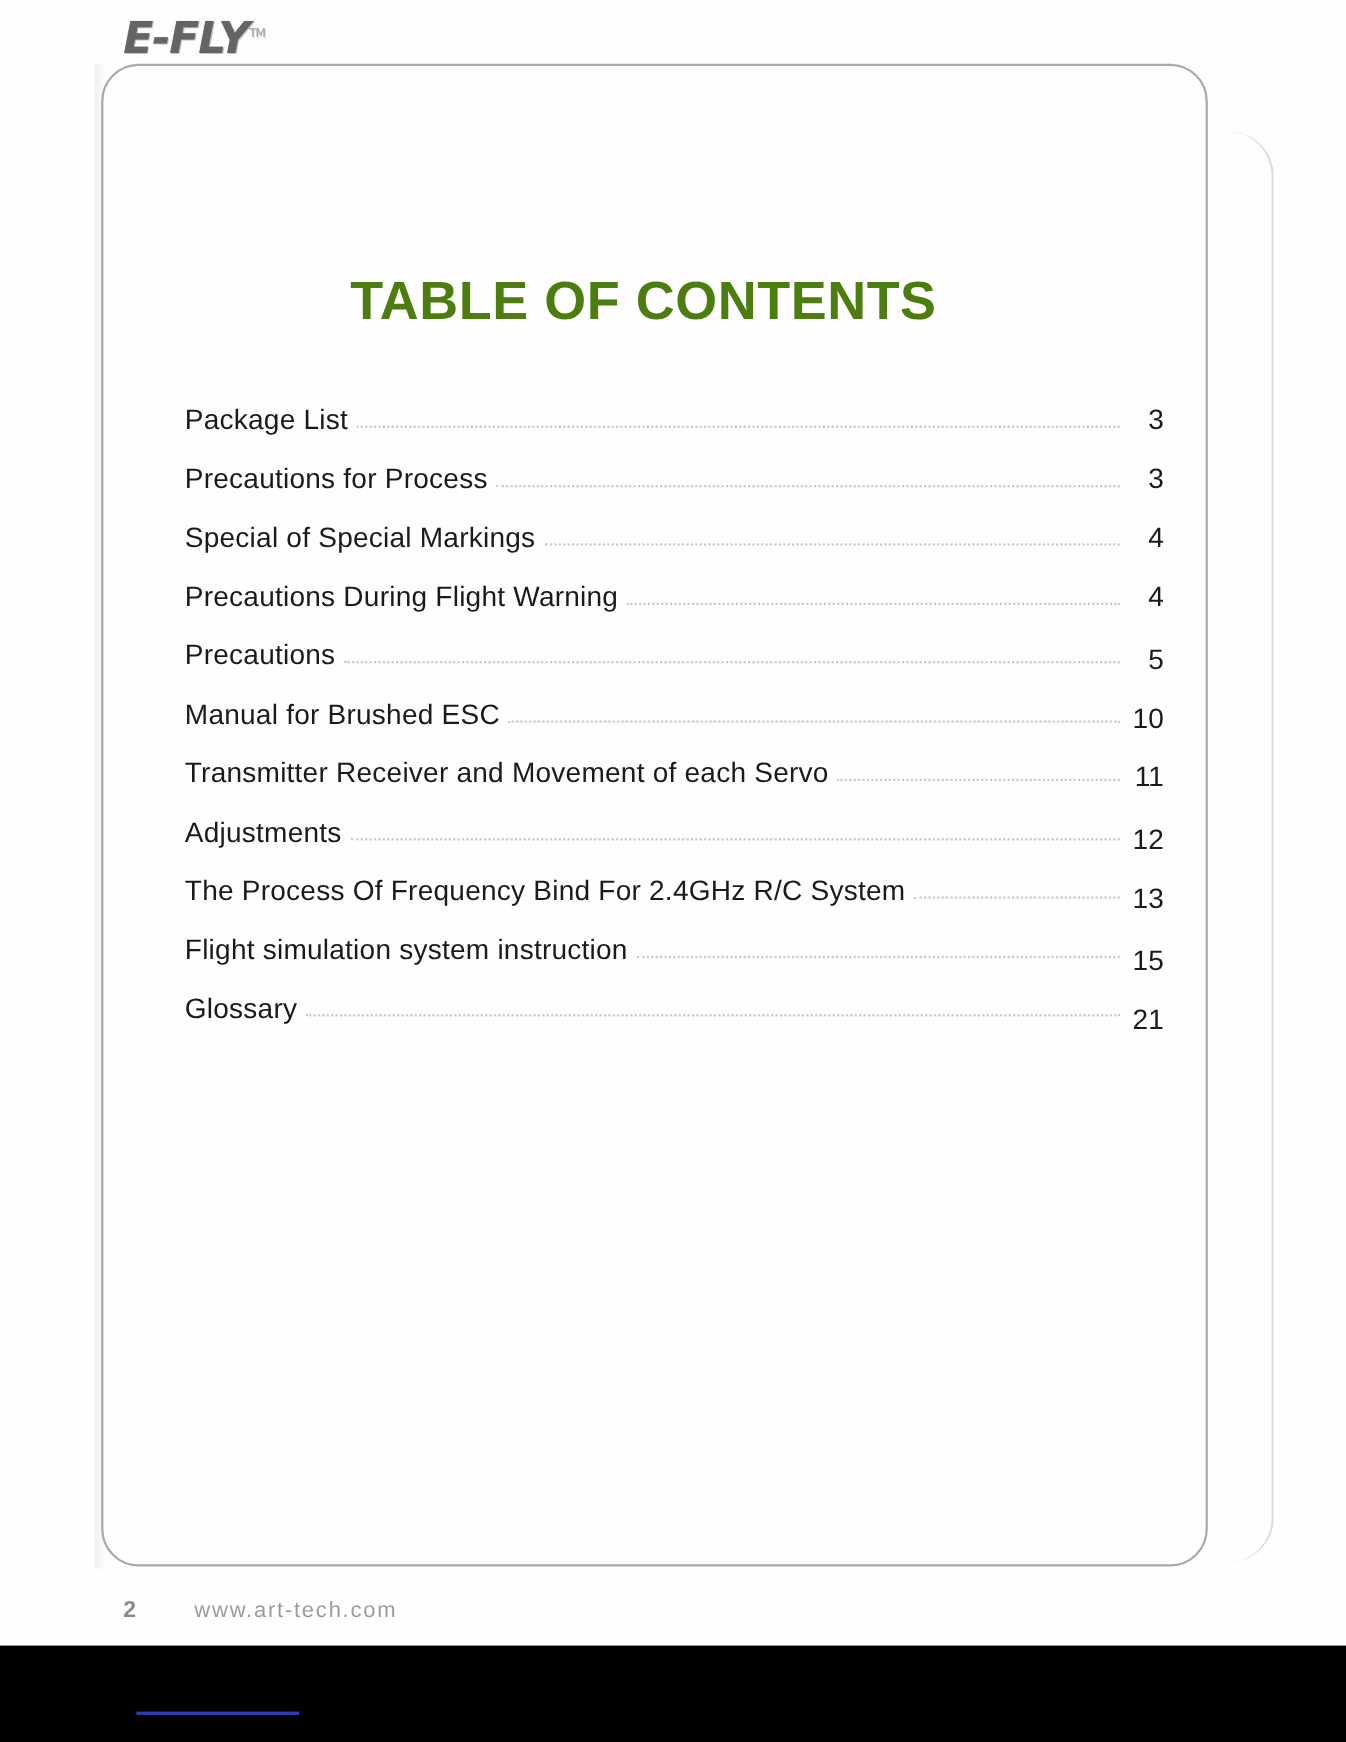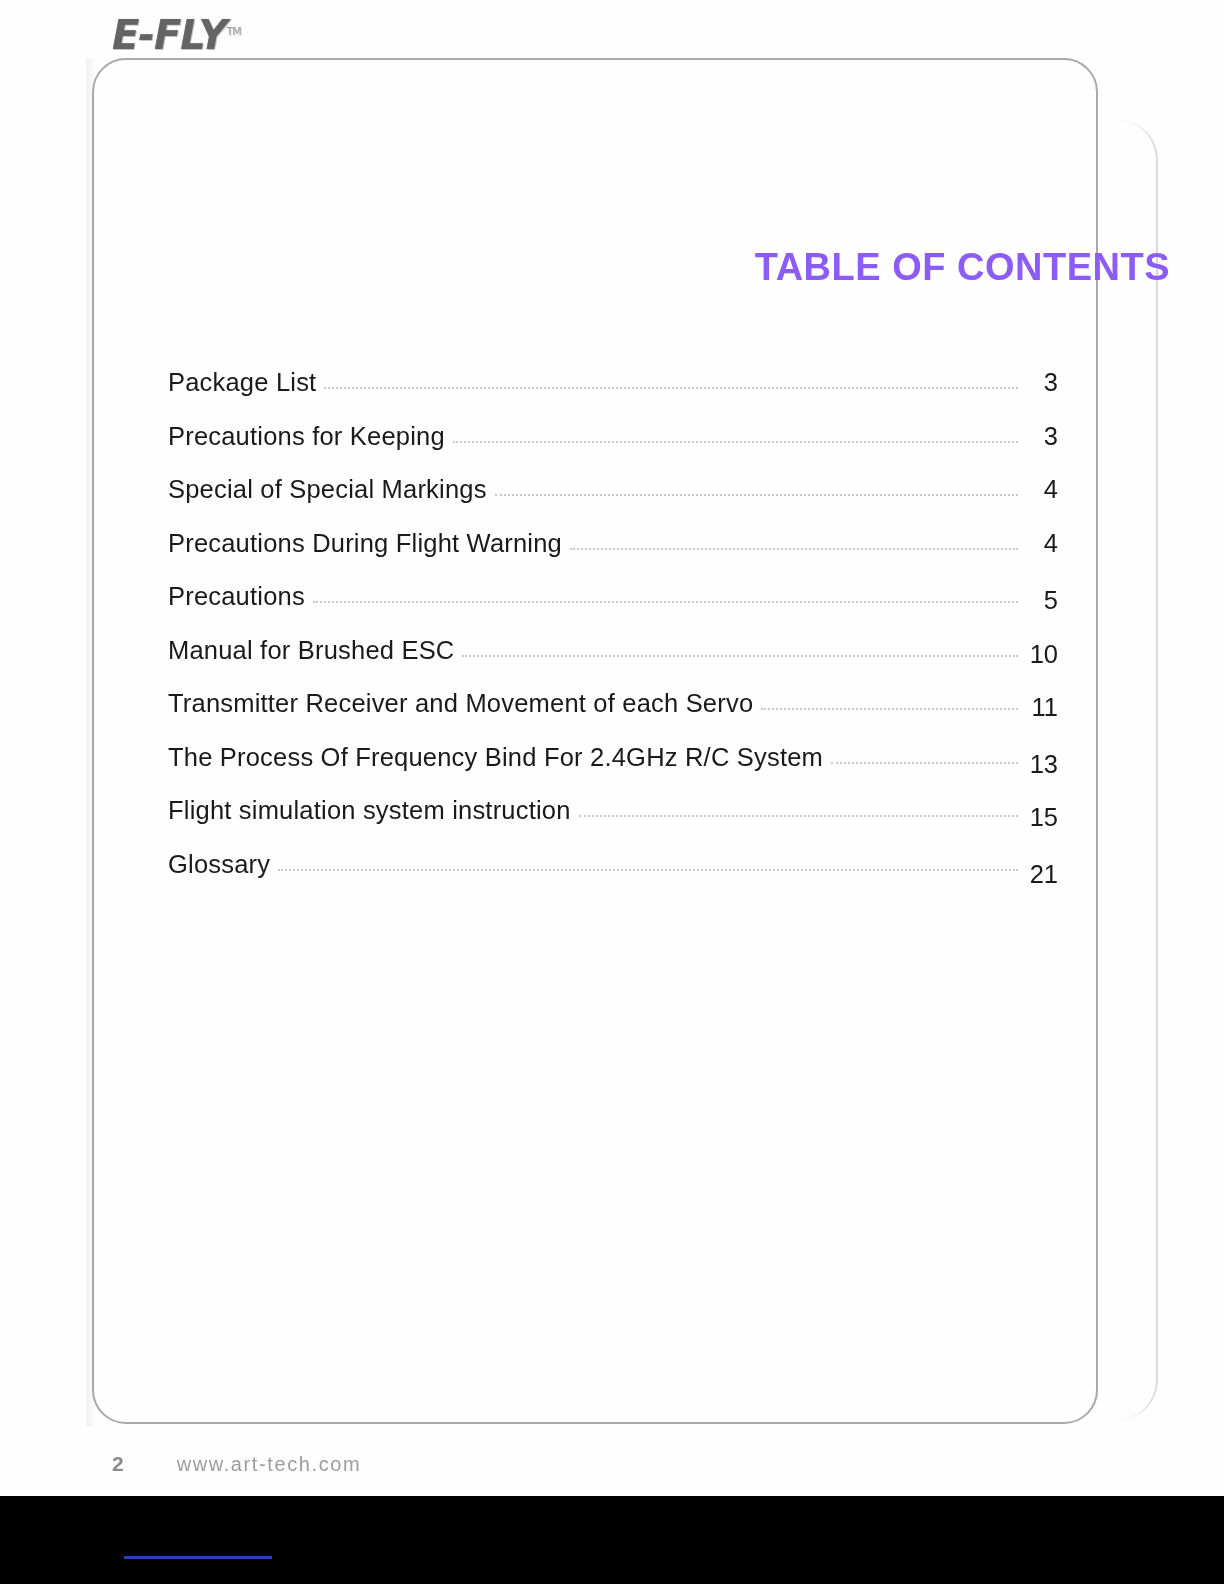--- a/index.html
+++ b/index.html
@@ -76,26 +76,26 @@
     opacity: .55;
     pointer-events: none;
   }
 
   
   .toc-title {
     position: absolute;
     left: 0;
     top: 246px;
     width: 1170px;
-    text-align: right;
+    text-align: center;
     font-family: "Liberation Sans", sans-serif;
     font-weight: bold;
-    font-size: 38px;
+    font-size: 49px;
     letter-spacing: 0.5px;
-    color: #8b5cf6;
+    color: #4d7c0f;
   }
 
   
   .toc-list {
     position: absolute;
     left: 168px;
     top: 368px;
     width: 890px;
   }
   .toc-row {
@@ -213,21 +213,21 @@
 
   <div class="toc-list">
 
     <div class="toc-row">
       <span class="toc-label">Package List</span>
       <span class="toc-leader"></span>
       <span class="toc-page">3</span>
     </div>
 
     <div class="toc-row">
-      <span class="toc-label">Precautions for Keeping</span>
+      <span class="toc-label">Precautions for Process</span>
       <span class="toc-leader"></span>
       <span class="toc-page">3</span>
     </div>
 
     <div class="toc-row">
       <span class="toc-label">Special of Special Markings</span>
       <span class="toc-leader"></span>
       <span class="toc-page">4</span>
     </div>
 
@@ -249,20 +249,25 @@
       <span class="toc-leader"></span>
       <span class="toc-page">10</span>
     </div>
 
     <div class="toc-row">
       <span class="toc-label">Transmitter Receiver and Movement of each Servo</span>
       <span class="toc-leader"></span>
       <span class="toc-page">11</span>
     </div>
 
+    <div class="toc-row">
+      <span class="toc-label">Adjustments</span>
+      <span class="toc-leader"></span>
+      <span class="toc-page">12</span>
+    </div>
 
     <div class="toc-row">
       <span class="toc-label">The Process Of Frequency Bind  For 2.4GHz R/C  System</span>
       <span class="toc-leader"></span>
       <span class="toc-page">13</span>
     </div>
 
     <div class="toc-row">
       <span class="toc-label">Flight simulation system instruction</span>
       <span class="toc-leader"></span>

